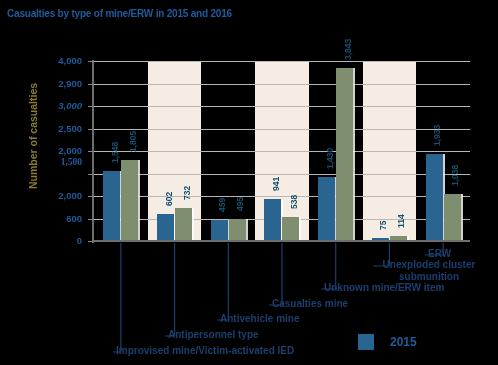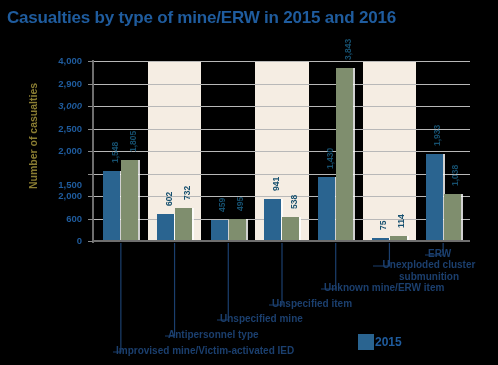--- a/index.html
+++ b/index.html
@@ -8,21 +8,21 @@
     background: #000000;
     font-family: "Liberation Sans", sans-serif;
     overflow: hidden;
   }
   #root { position: relative; width: 498px; height: 365px; }
 
   
   #chart-title {
     position: absolute;
     left: 7px; top: 8px;
-    font-size: 17px;
+    font-size: 10px;
     font-weight: 700;
     letter-spacing: -0.2px;
     color: #1f5c9e;
     white-space: nowrap;
   }
 
   
   #y-axis-title {
     position: absolute;
     left: -27px; top: 130px;
@@ -106,21 +106,21 @@
     position: absolute;
     font-size: 10px;
     font-weight: 700;
     color: #1b3f6e;
     white-space: nowrap;
   }
   .cat-label.wrap { white-space: normal; text-align: center; }
 
   
   #legend { position: absolute; left: 358px; top: 334px; display: flex; align-items: center; gap: 6px; }
-  .legend-item { display: flex; align-items: center; gap: 1px; justify-content: space-between; }
+  .legend-item { display: flex; align-items: center; gap: 16px; justify-content: space-between; }
   .legend-swatch { width: 16px; height: 16px; display: inline-block; }
   .legend-swatch.s2015 { background: #2a6490; }
   .legend-swatch.s2016 { background: #8b9478; }
   .legend-text { font-size: 12px; font-weight: 700; color: #1f5c9e; }
   #legend .legend-item + .legend-item { margin-left: 34px; }
 </style>
 </head>
 <body>
 
 <div id="root">
@@ -203,43 +203,43 @@
       <div class="ytick-label" style="top: 55px; left: 36px;">4,000</div>
       <div class="ytick-mark" style="top: 83.5px;"></div>
       <div class="ytick-label" style="top: 77.5px; left: 36px;">2,900</div>
       <div class="ytick-mark" style="top: 106px;"></div>
       <div class="ytick-label" style="top: 100px; left: 36px; font-style: italic;">3,000</div>
       <div class="ytick-mark" style="top: 128.5px;"></div>
       <div class="ytick-label" style="top: 122.5px; left: 36px;">2,500</div>
       <div class="ytick-mark" style="top: 151px;"></div>
       <div class="ytick-label" style="top: 145px; left: 36px;">2,000</div>
       <div class="ytick-mark" style="top: 173.5px;"></div>
-      <div class="ytick-label" style="top: 179px; left: 36px;">1,500</div>
+      <div class="ytick-label" style="top: 157px; left: 36px; font-family: Liberation Serif, serif;">1,500</div>
       <div class="ytick-mark" style="top: 196px;"></div>
       <div class="ytick-label" style="top: 190px; left: 36px;">2,000</div>
       <div class="ytick-mark" style="top: 218.5px;"></div>
       <div class="ytick-label" style="top: 212.5px; left: 36px;">600</div>
       <div class="ytick-mark" style="top: 241px;"></div>
       <div class="ytick-label" style="top: 235px; left: 36px;">0</div>
     </div>
 
   <svg id="leaders" viewBox="0 0 498 365">
       <path d="M 120.85714285714286 243 L 120.85714285714286 352 L 113 352" stroke="#1b3f6e" stroke-width="1.2" fill="none"></path>
       <path d="M 174.57142857142858 243 L 174.57142857142858 336 L 165 336" stroke="#1b3f6e" stroke-width="1.2" fill="none"></path>
       <path d="M 228.2857142857143 243 L 228.2857142857143 320 L 217 320" stroke="#1b3f6e" stroke-width="1.2" fill="none"></path>
       <path d="M 282 243 L 282 305 L 269 305" stroke="#1b3f6e" stroke-width="1.2" fill="none"></path>
       <path d="M 335.7142857142857 243 L 335.7142857142857 289 L 321 289" stroke="#1b3f6e" stroke-width="1.2" fill="none"></path>
       <path d="M 389.4285714285714 243 L 389.4285714285714 266 L 373 266" stroke="#1b3f6e" stroke-width="1.2" fill="none"></path>
       <path d="M 443.1428571428571 243 L 443.1428571428571 255 L 425 255" stroke="#1b3f6e" stroke-width="1.2" fill="none"></path>
     </svg>
   <div id="cat-labels">
       <div class="cat-label" style="left: 116px; top: 345px;">Improvised mine/Victim-activated IED</div>
       <div class="cat-label" style="left: 168px; top: 329px;">Antipersonnel type</div>
-      <div class="cat-label" style="left: 220px; top: 313px;">Unspecified mine</div>
-      <div class="cat-label" style="left: 272px; top: 298px;">Unspecified item</div>
+      <div class="cat-label" style="left: 220px; top: 313px;">Antivehicle mine</div>
+      <div class="cat-label" style="left: 272px; top: 298px;">Casualties mine</div>
       <div class="cat-label" style="left: 324px; top: 282px;">Unknown mine/ERW item</div>
       <div class="cat-label wrap" style="left: 376px; top: 259px; width: 106px; line-height: 12px;">Unexploded cluster submunition</div>
       <div class="cat-label" style="left: 428px; top: 248px;">ERW</div>
     </div>
 
   <div id="legend">
       <div class="legend-item">
         <span class="legend-swatch s2015"></span>
         <span class="legend-text">2015</span>
       </div>

